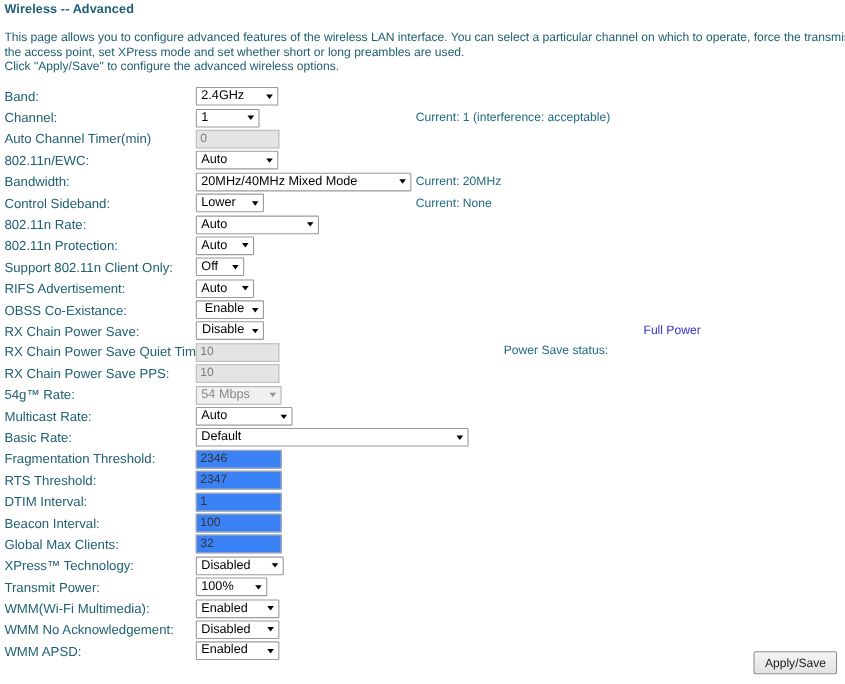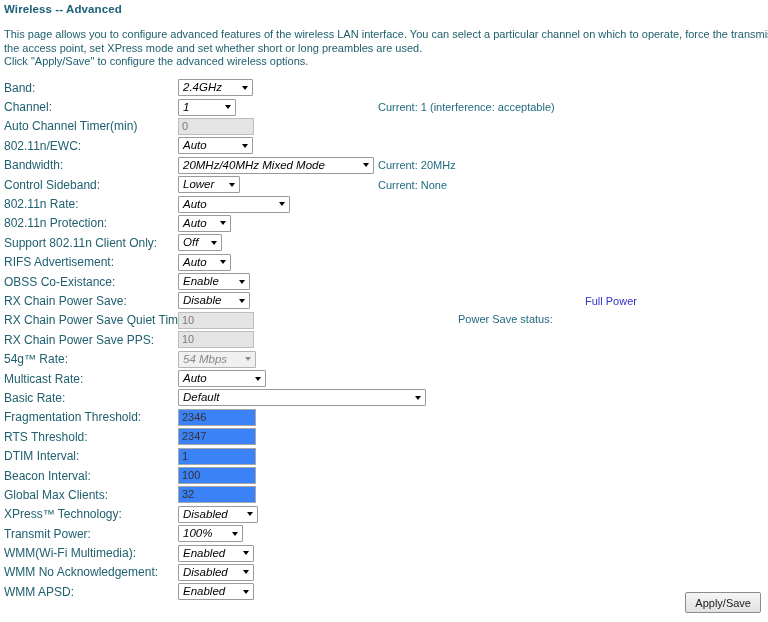--- a/index.html
+++ b/index.html
@@ -94,21 +94,20 @@
     border: 1px solid #9a9a9a;
     border-radius: 1px;
     background: #ffffff;
     color: #000000;
     font-family: "Liberation Sans", sans-serif;
     font-size: 11.5px;
     padding: 0 17px 0 4px;
     display: flex;
     align-items: center;
     white-space: nowrap;
-    font-style: italic;
   }
   .sel.dis {
     background: #f0f0f0;
     color: #888888;
     border-color: #b4b4b4;
   }
   .sel .arrow {
     position: absolute;
     right: 4px;
     top: 50%;
@@ -143,21 +142,21 @@
   }
 
   .w-band   { width: 75px; }
   .w-chan   { width: 58px; }
   .w-auto   { width: 75px; }
   .w-bw     { width: 196px; }
   .w-side   { width: 62px; }
   .w-rate   { width: 112px; }
   .w-small  { width: 53px; }
   .w-off    { width: 44px; }
-  .w-enable { width: 72px; }
+  .w-enable { width: 62px; justify-content: flex-end; }
   .w-54g    { width: 78px; }
   .w-mcast  { width: 88px; }
   .w-basic  { width: 248px; }
   .w-xpress { width: 80px; }
   .w-power  { width: 65px; }
   .w-wmm    { width: 76px; }
 
   .t-timer  { width: 76px; }
   .t-ten    { width: 76px; }
   .t-num    { width: 78px; }

